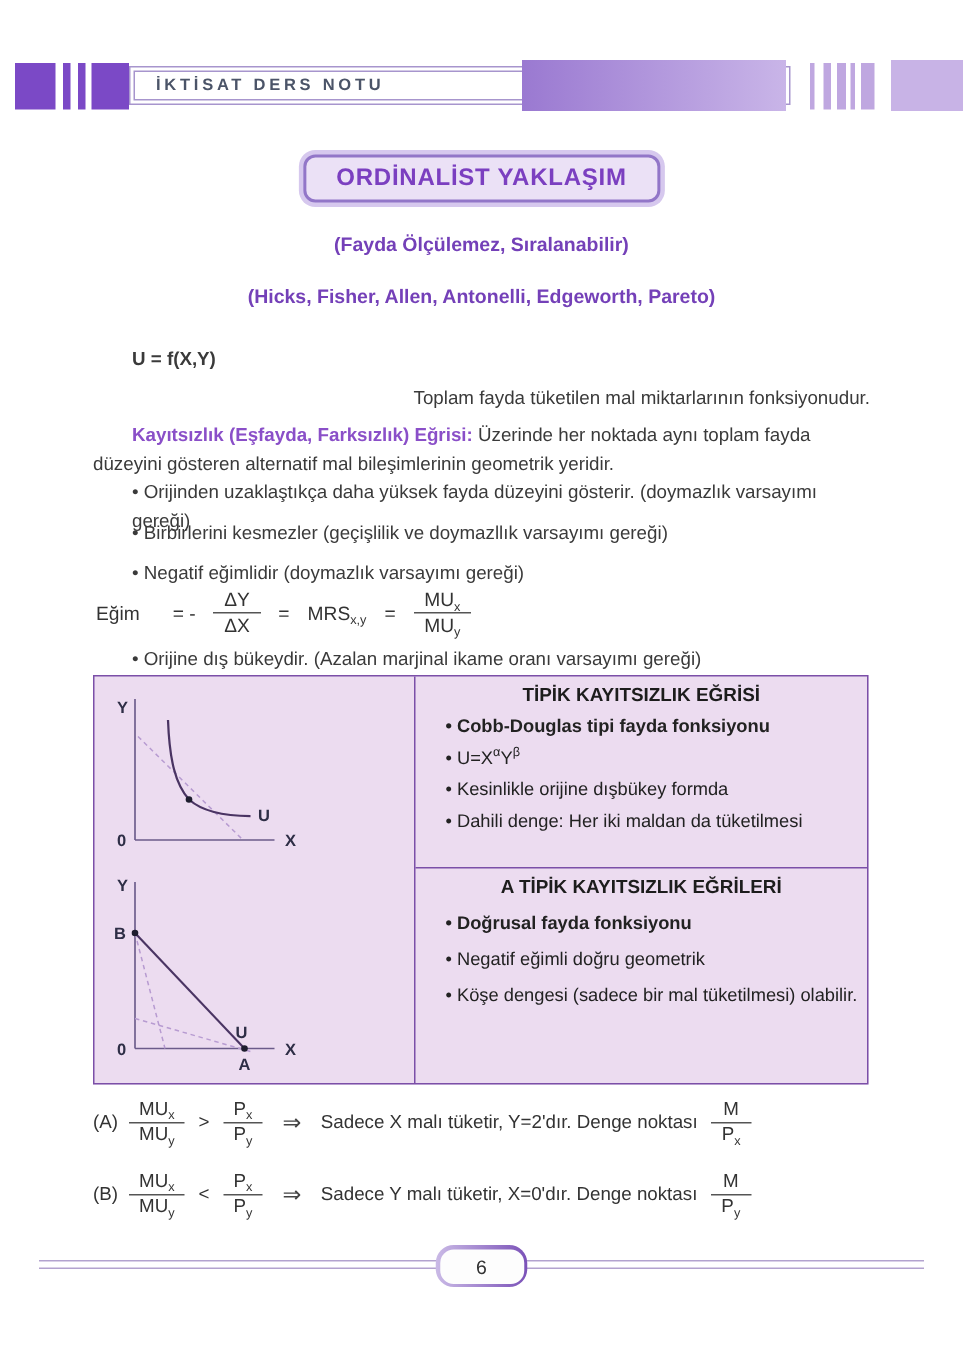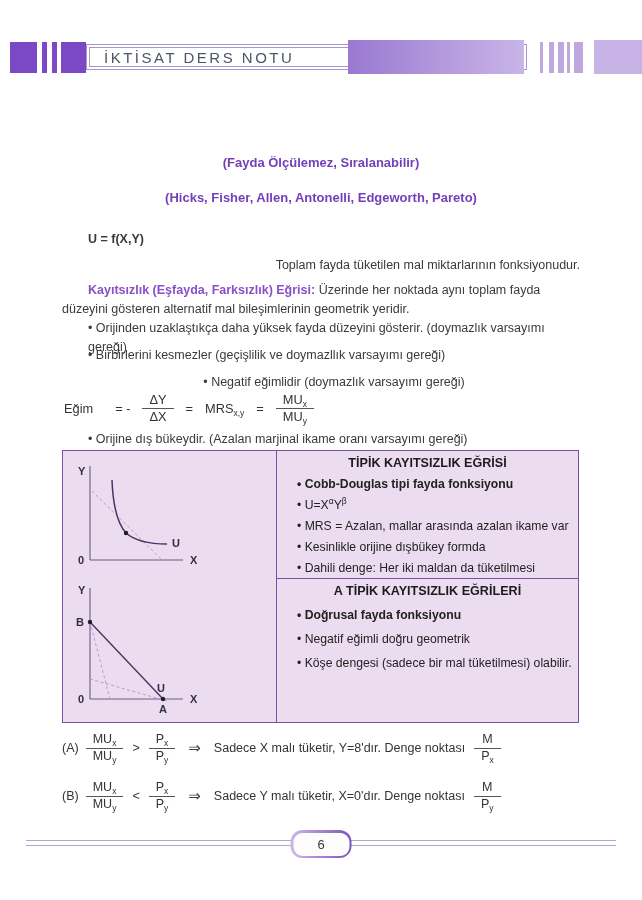--- a/index.html
+++ b/index.html
@@ -8,21 +8,21 @@
 
   
   .header { position:absolute; top:39px; left:0; width:642px; height:36px; }
   .hblock { position:absolute; background:#7b49c6; top:3px; height:31px; }
   .hb1 { left:10px;  width:27px; }
   .hb2 { left:42px;  width:5px; }
   .hb3 { left:52px;  width:5px; }
   .hb4 { left:61px;  width:25px; }
   .title-frame { position:absolute; left:86px; top:5px; width:441px; height:26px; border:1px solid #a795cd; }
   .title-frame-inner { position:absolute; left:2px; right:2px; top:2px; bottom:2px; border:1px solid #a795cd; display:flex; align-items:center; padding-left:14px; }
-  .header-title { font-size:15px; color:#4b5468; letter-spacing:2.5px; font-weight:400; }
+  .header-title { font-size:11px; color:#4b5468; letter-spacing:2.5px; font-weight:700; }
   .grad-bar { position:absolute; left:348px; top:1px; width:176px; height:34px;
               background:linear-gradient(90deg,#9a79d1,#c9b5e8); }
   .rbar { position:absolute; top:3px; height:31px; background:#bfa7e0; }
   .rb1 { left:540px; width:3px; }
   .rb2 { left:549px; width:5px; }
   .rb3 { left:558px; width:6px; }
   .rb4 { left:567px; width:3px; }
   .rb5 { left:574px; width:9px; }
   .rb6 { left:594px; width:48px; top:1px; height:34px; background:#c8b3e6; }
 
@@ -39,21 +39,21 @@
 
   
   .content { position:absolute; top:0; left:62px; width:518px; font-size:12.5px; color:#3a3a3a; }
   .content > div { position:absolute; left:0; width:518px; line-height:19px; }
   .func     { top:230px; font-weight:bold; padding-left:26px; }
   .funcdesc { top:256px; padding-left:26px;text-align:right; }
   .indiff   { top:281px; text-indent:26px; }
   .indiff .term { color:#8a4fc8; font-weight:bold; }
   .blt { padding-left:26px; }
   .blt::before { content:"\2022\00a0"; }
-  .b1 { top:319px; } .b2 { top:346px; } .b3 { top:373px;text-align:center; } .b4 { top:430px; }
+  .b1 { top:319px; } .b2 { top:346px; } .b3 { top:373px; } .b4 { top:430px; }
 
   
   .slope-row { position:absolute; top:392px; left:64px; display:flex; align-items:center; gap:12px;
                font-size:12.8px; color:#333; }
   .frac { display:inline-flex; flex-direction:column; align-items:center; line-height:1.25; }
   .frac .den { border-top:1px solid #555; }
   .frac .num, .frac .den { padding:0 7px; }
   sub { font-size:8.5px; vertical-align:-3px; line-height:0; }
   sup { font-size:8.5px; vertical-align:5px; line-height:0; }
 
@@ -112,20 +112,23 @@
     </div>
     <div class="grad-bar"></div>
     <div class="rbar rb1"></div>
     <div class="rbar rb2"></div>
     <div class="rbar rb3"></div>
     <div class="rbar rb4"></div>
     <div class="rbar rb5"></div>
     <div class="rbar rb6"></div>
   </div>
 
+  <div class="title-box">
+    <span>ORDİNALİST YAKLAŞIM</span>
+  </div>
 
   <div class="subtitle sub1">(Fayda Ölçülemez, Sıralanabilir)</div>
   <div class="subtitle sub2">(Hicks, Fisher, Allen, Antonelli, Edgeworth, Pareto)</div>
 
   <div class="content">
     <div class="func">U = f(X,Y)</div>
     <div class="funcdesc">Toplam fayda tüketilen mal miktarlarının fonksiyonudur.</div>
     <div class="indiff">
       <span class="term">Kayıtsızlık (Eşfayda, Farksızlık) Eğrisi:</span><span> Üzerinde her noktada aynı toplam fayda düzeyini gösteren alternatif mal bileşimlerinin geometrik yeridir.</span>
     </div>
@@ -178,21 +181,20 @@
         <text class="glabel" x="13" y="45">B</text>
         <text class="glabel" x="94" y="111">U</text>
         <text class="glabel" x="96" y="132">A</text>
       </svg>
     </div>
     <div class="cell-right">
       <div class="sec sec-top">
         <div class="sec-header">TİPİK KAYITSIZLIK EĞRİSİ</div>
         <div class="tblt bold">Cobb-Douglas tipi fayda fonksiyonu</div>
         <div class="tblt"><span>U=X</span><sup>α</sup><span>Y</span><sup>β</sup></div>
-        <div class="tblt">MRS = Azalan, mallar arasında azalan ikame var</div>
         <div class="tblt">Kesinlikle orijine dışbükey formda</div>
         <div class="tblt">Dahili denge: Her iki maldan da tüketilmesi</div>
       </div>
       <div class="sec sec-bottom">
         <div class="sec-header">A TİPİK KAYITSIZLIK EĞRİLERİ</div>
         <div class="tblt bold">Doğrusal fayda fonksiyonu</div>
         <div class="tblt">Negatif eğimli doğru geometrik</div>
         <div class="tblt">Köşe dengesi (sadece bir mal tüketilmesi) olabilir.</div>
       </div>
     </div>
@@ -203,21 +205,21 @@
     <span class="frac">
       <span class="num"><span>MU</span><sub>x</sub></span>
       <span class="den"><span>MU</span><sub>y</sub></span>
     </span>
     <span>&gt;</span>
     <span class="frac">
       <span class="num"><span>P</span><sub>x</sub></span>
       <span class="den"><span>P</span><sub>y</sub></span>
     </span>
     <span class="arrow">⇒</span>
-    <span>Sadece X malı tüketir, Y=8'dır. Denge noktası</span>
+    <span>Sadece X malı tüketir, Y=2'dır. Denge noktası</span>
     <span class="frac">
       <span class="num">M</span>
       <span class="den"><span>P</span><sub>x</sub></span>
     </span>
   </div>
 
   <div class="case-row case-b">
     <span class="case-label">(B)</span>
     <span class="frac">
       <span class="num"><span>MU</span><sub>x</sub></span>

